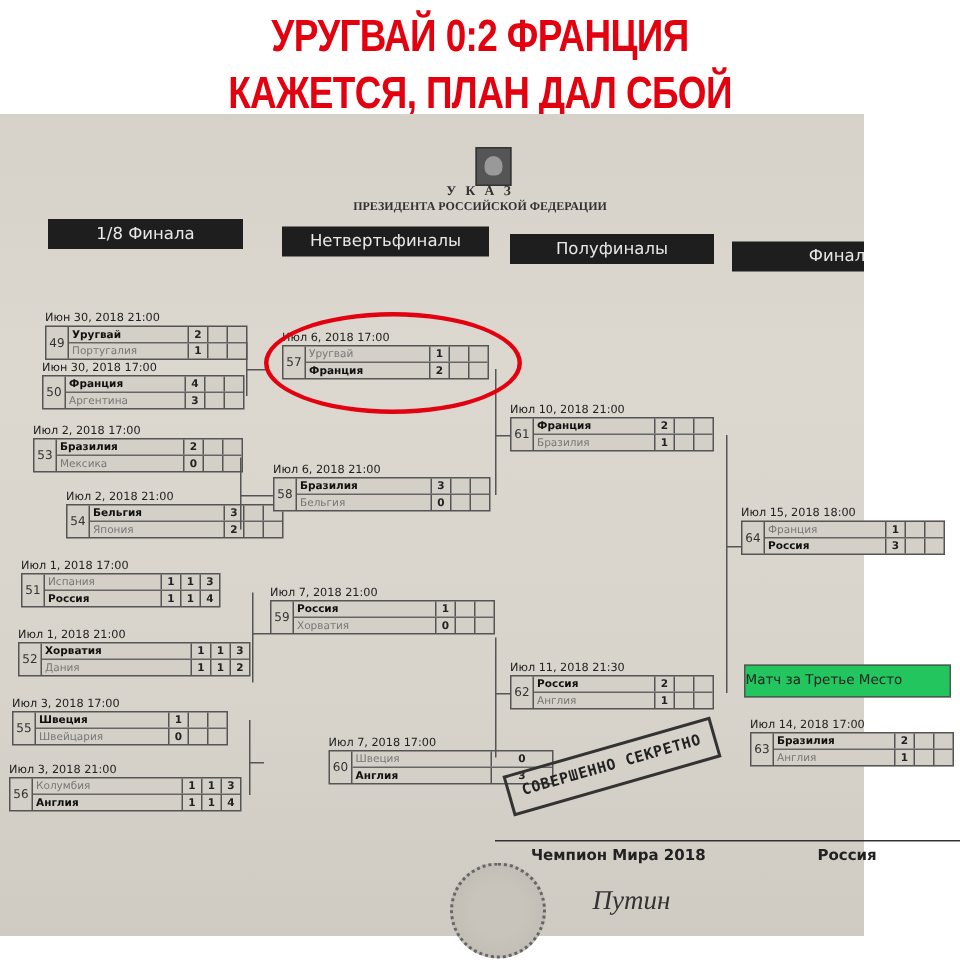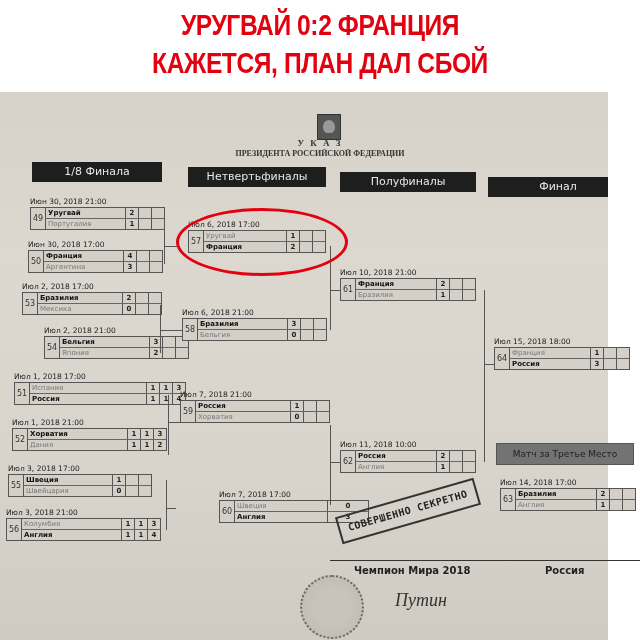--- a/index.html
+++ b/index.html
@@ -1,39 +1,39 @@
 <!DOCTYPE html>
 <html><head>
 <meta charset="utf-8">
 <style>
   html, body { margin:0; padding:0; }
   body { width:640px; height:640px; overflow:hidden; background:#fff; position:relative; font-family:"DejaVu Sans", sans-serif; }
   .headline { position:absolute; left:0; width:640px; text-align:center; color:#e3000f; font-family:"Liberation Sans", sans-serif; font-weight:bold; font-size:30px; letter-spacing:-0.5px; transform:scaleX(0.82); transform-origin:center; }
   .hl1 { top:8px; }
   .hl2 { top:46px; }
-  .paper { position:absolute; left:0; top:92px; width:576px; height:548px; background:linear-gradient(180deg,#d6d2ca 0%, #dcd8d0 30%, #d8d4cc 70%, #cfcbc3 100%); overflow:hidden;padding-left:32px; }
+  .paper { position:absolute; left:0; top:76px; width:576px; height:548px; background:linear-gradient(180deg,#d6d2ca 0%, #dcd8d0 30%, #d8d4cc 70%, #cfcbc3 100%); overflow:hidden; }
   .emblem { position:absolute; left:317px; top:22px; width:22px; height:24px; background:#555; border:1px solid #333; }
   .emblem::after { content:""; position:absolute; left:5px; top:5px; width:12px; height:13px; border-radius:50% 50% 40% 40%; background:#999; }
   .ukaz { position:absolute; left:0; width:640px; text-align:center; font-family:"Liberation Serif", serif; color:#333; }
   .ukaz-t { top:46px; font-size:9px; letter-spacing:2px; font-weight:bold; }
   .ukaz-s { top:57px; font-size:8px; font-weight:bold; }
   .stage { position:absolute; height:20px; background:#1e1e1e; color:#e8e8e8; font-size:11px; line-height:20px; text-align:center; font-family:"DejaVu Sans", sans-serif; }
   .match { position:absolute; font-size:7px; color:#333; }
   .match .date { font-size:7.5px; color:#222; margin-bottom:1px; white-space:nowrap; }
   .box { display:flex; border:1px solid #555; background:#d4d0c8; }
   .box .num { width:14px; border-right:1px solid #555; display:flex; align-items:center; justify-content:center; font-size:8px; }
   .box .rows { flex:1; }
   .row { display:flex; height:10px; border-bottom:1px solid #666; }
   .row:last-child { border-bottom:none; }
   .row .team { flex:1; padding-left:2px; line-height:10px; color:#777; font-size:7px; }
   .row .team.win { color:#111; font-weight:bold; }
   .row .sc { width:12px; border-left:1px solid #555; text-align:center; line-height:10px; font-size:7px; font-weight:bold; color:#222; }
   .line { position:absolute; background:#555; }
   .ellipse { position:absolute; left:176px; top:208px; width:166px; height:62px; border:3px solid #e3000f; border-radius:50%; }
-  .third { position:absolute; left:496px; top:443px; width:136px; height:20px; background:#737373; border:1px solid #555; font-size:9px; line-height:20px; text-align:center; color:#222; }
+  .third { position:absolute; left:496px; top:443px; width:136px; height:20px; background:#22c55e; border:1px solid #555; font-size:9px; line-height:20px; color:#222; }
   .stamp { position:absolute; left:336px; top:497px; width:140px; height:24px; border:2px solid #333; transform:rotate(-16deg); font-family:"DejaVu Sans Mono", monospace; font-weight:bold; font-size:10px; line-height:24px; text-align:center; color:#222; letter-spacing:0.5px; }
   .sigline { position:absolute; left:330px; top:560px; width:310px; height:1px; background:#333; }
   .champ { position:absolute; top:565px; font-size:10px; color:#222; font-weight:bold; }
   .seal { position:absolute; left:300px; top:575px; width:60px; height:60px; border-radius:50%; border:2px dotted #666; background:radial-gradient(circle,#c8c4bc 40%,#bdb9b1 100%); }
   .sig { position:absolute; left:395px; top:590px; font-family:"Liberation Serif", serif; font-style:italic; font-size:18px; color:#333; }
 </style>
 </head>
 <body>
 
 <div class="headline hl1">УРУГВАЙ 0:2 ФРАНЦИЯ</div>
@@ -44,21 +44,21 @@
   <div class="ukaz ukaz-t">У К А З</div>
   <div class="ukaz ukaz-s">ПРЕЗИДЕНТА РОССИЙСКОЙ ФЕДЕРАЦИИ</div>
 
   <div class="stage" style="left:32px;top:70px;width:130px;">1/8 Финала</div>
   <div class="stage" style="left:188px;top:75px;width:138px;">Нетвертьфиналы</div>
   <div class="stage" style="left:340px;top:80px;width:136px;">Полуфиналы</div>
   <div class="stage" style="left:488px;top:85px;width:140px;">Финал</div>
 </div>
 
 <div id="matches">
-    <div class="match" style="left: 30px; top: 197px; width: 135px;">
+    <div class="match" style="left: 30px; top: 207px; width: 135px;">
       <div class="date">Июн 30, 2018   21:00</div>
       <div class="box">
         <div class="num">49</div>
         <div class="rows">
           <div class="row">
             <div class="team win">Уругвай</div>
             <div class="sc">2</div>
             <div class="sc"></div>
             <div class="sc"></div>
           </div>
@@ -124,21 +124,21 @@
           </div>
           <div class="row">
             <div class="team">Япония</div>
             <div class="sc">2</div>
             <div class="sc"></div>
             <div class="sc"></div>
           </div>
         </div>
       </div>
     </div>
-    <div class="match" style="left: 14px; top: 372px; width: 172px;">
+    <div class="match" style="left: 14px; top: 372px; width: 133px;">
       <div class="date">Июл 1, 2018   17:00</div>
       <div class="box">
         <div class="num">51</div>
         <div class="rows">
           <div class="row">
             <div class="team">Испания</div>
             <div class="sc">1</div>
             <div class="sc">1</div>
             <div class="sc">3</div>
           </div>
@@ -301,21 +301,21 @@
           <div class="row">
             <div class="team">Бразилия</div>
             <div class="sc">1</div>
             <div class="sc"></div>
             <div class="sc"></div>
           </div>
         </div>
       </div>
     </div>
     <div class="match" style="left: 340px; top: 440px; width: 136px;">
-      <div class="date">Июл 11, 2018   10:00</div>
+      <div class="date">Июл 11, 2018   21:30</div>
       <div class="box">
         <div class="num">62</div>
         <div class="rows">
           <div class="row">
             <div class="team win">Россия</div>
             <div class="sc">2</div>
             <div class="sc"></div>
             <div class="sc"></div>
           </div>
           <div class="row">

